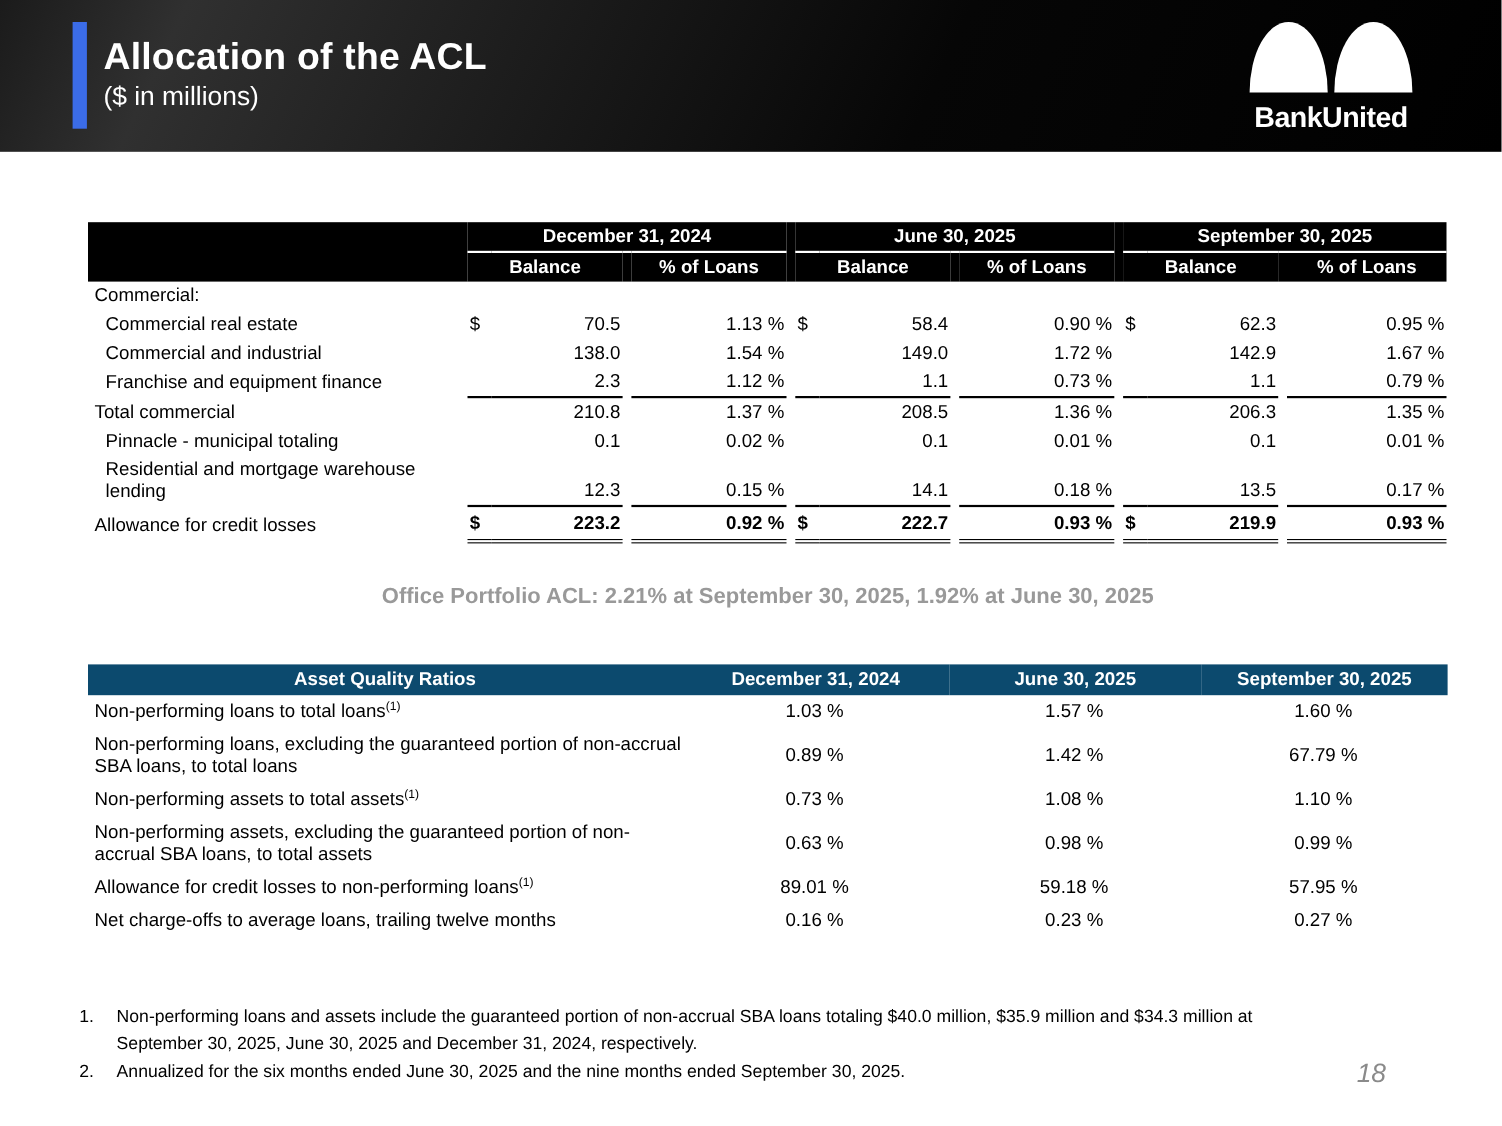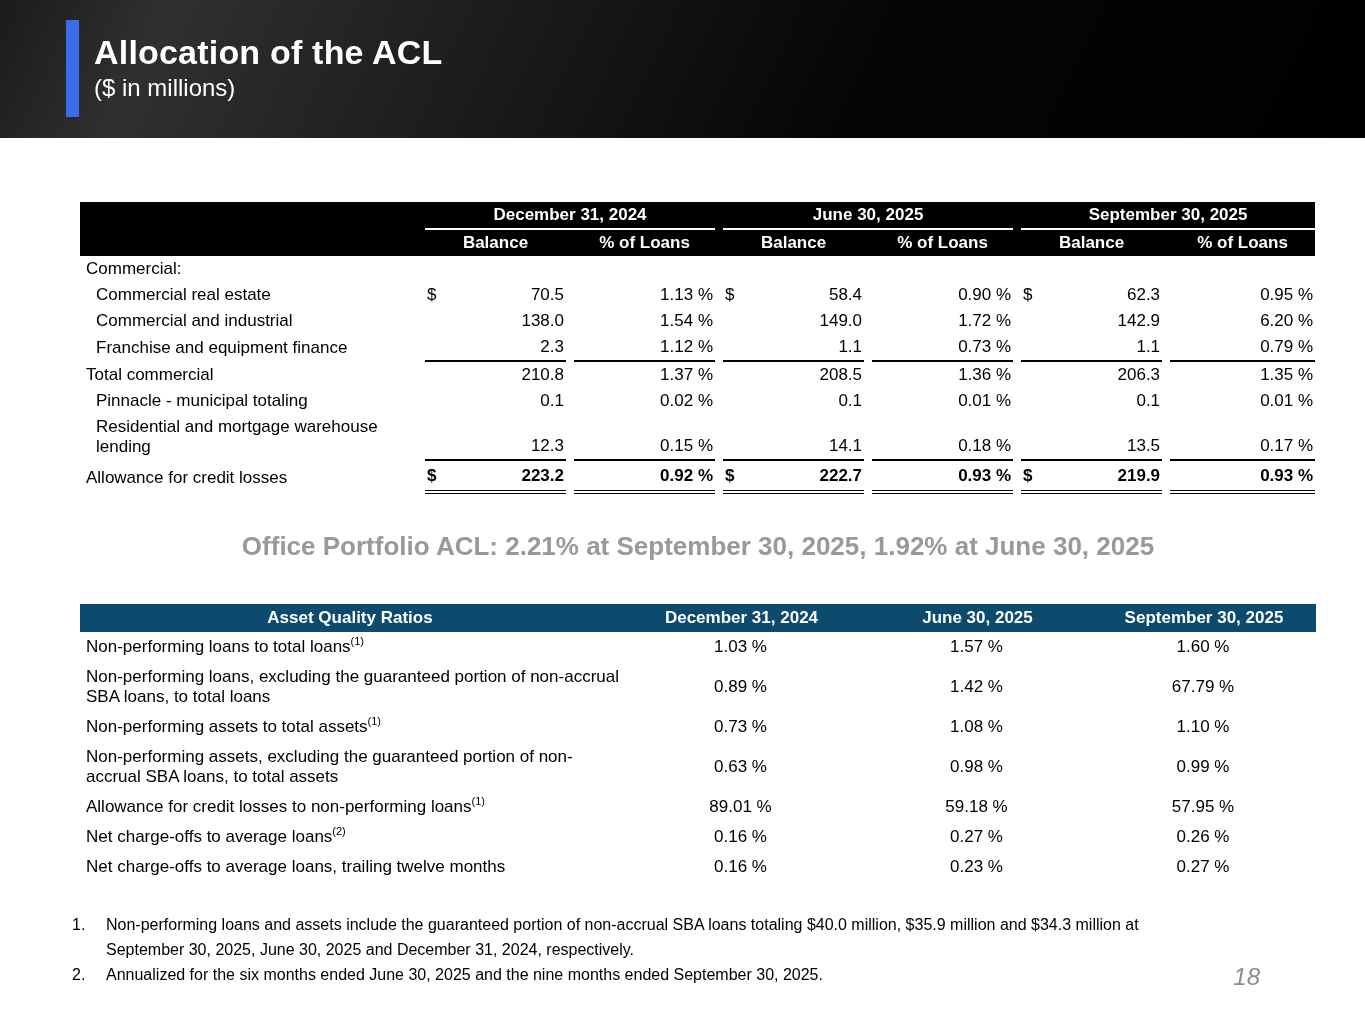--- a/index.html
+++ b/index.html
@@ -48,21 +48,21 @@
     border-bottom:2px solid #000;
   }
   .acl-table tr.grand td.dol, .acl-table tr.grand td.bal, .acl-table tr.grand td.pct {
     border-bottom:4px double #000; font-weight:bold;
   }
   .acl-table tr.grand td { padding-top:5px; padding-bottom:4px; }
 
   
   .highlight {
     position:absolute; left:80px; top:531px; width:1236px;
-    text-align:center; font-size:26px; font-weight:bold; color:#999;
+    text-align:center; font-size:20px; font-weight:bold; color:#999;
   }
 
   
   .aqr-table { position:absolute; left:80px; top:604px; width:1236px; font-size:17px; }
   .aqr-table thead td {
     background:#0c4a6e; color:#fff; font-weight:bold; text-align:center;
     padding:4px 0; font-size:17px;
   }
   .aqr-table tbody td { vertical-align:middle; padding:5px 0; line-height:20px; }
   .aqr-table td.rlab { padding-left:6px;margin-top:28px; }
@@ -82,20 +82,27 @@
 </head>
 <body>
 
 <div class="slide">
 
   <div class="top-band">
     <div class="accent-bar"></div>
     <div class="title-block">
       <div class="slide-title">Allocation of the ACL</div>
       <div class="slide-subtitle">($ in millions)</div>
+    </div>
+    <div class="logo">
+      <div class="arches">
+        <div class="arch"></div>
+        <div class="arch"></div>
+      </div>
+      <div class="logo-text">BankUnited</div>
     </div>
   </div>
 
   <table class="acl-table">
     <colgroup>
       <col style="width:345px">
       <col style="width:22px">
         <col style="width:119px">
         <col style="width:8px">
         <col style="width:141px">
@@ -163,21 +170,21 @@
         <td class="pct">1.54 %</td>
         <td></td>
         <td class="dol"></td>
         <td class="bal">149.0</td>
         <td></td>
         <td class="pct">1.72 %</td>
         <td></td>
         <td class="dol"></td>
         <td class="bal">142.9</td>
         <td></td>
-        <td class="pct">6.20 %</td>
+        <td class="pct">1.67 %</td>
       </tr>
       <tr class="rule">
         <td class="lab ind">Franchise and equipment finance</td>
         <td class="dol"></td>
         <td class="bal">2.3</td>
         <td></td>
         <td class="pct">1.12 %</td>
         <td></td>
         <td class="dol"></td>
         <td class="bal">1.1</td>
@@ -300,26 +307,20 @@
         <td class="rlab"><span>Non-performing assets, excluding the guaranteed portion of non-accrual SBA loans, to total assets</span><sup></sup></td>
         <td class="rval">0.63 %</td>
         <td class="rval">0.98 %</td>
         <td class="rval">0.99 %</td>
       </tr>
       <tr>
         <td class="rlab"><span>Allowance for credit losses to non-performing loans</span><sup>(1)</sup></td>
         <td class="rval">89.01 %</td>
         <td class="rval">59.18 %</td>
         <td class="rval">57.95 %</td>
-      </tr>
-      <tr>
-        <td class="rlab"><span>Net charge-offs to average loans</span><sup>(2)</sup></td>
-        <td class="rval">0.16 %</td>
-        <td class="rval">0.27 %</td>
-        <td class="rval">0.26 %</td>
       </tr>
       <tr>
         <td class="rlab"><span>Net charge-offs to average loans, trailing twelve months</span><sup></sup></td>
         <td class="rval">0.16 %</td>
         <td class="rval">0.23 %</td>
         <td class="rval">0.27 %</td>
       </tr>
     </tbody>
   </table>
 

